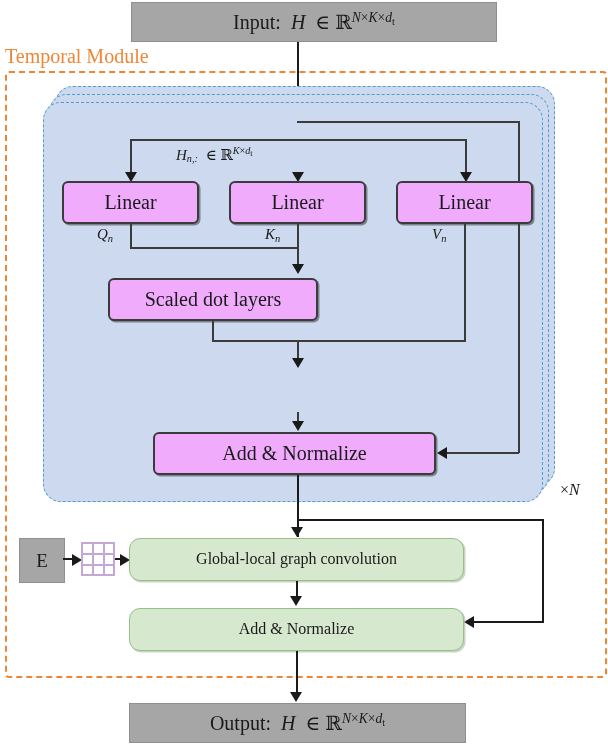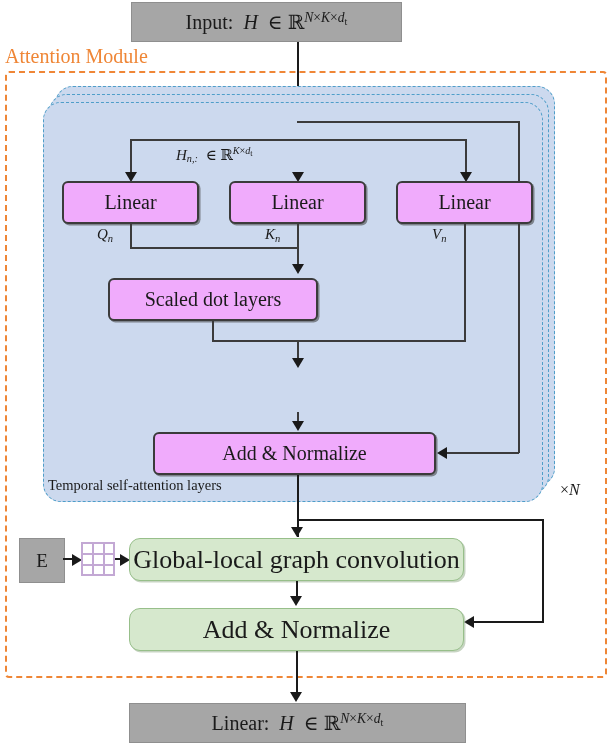--- a/index.html
+++ b/index.html
@@ -10,21 +10,21 @@
   
   .node{position:absolute;display:flex;align-items:center;justify-content:center;
         text-align:center;line-height:1.05;box-sizing:border-box;}
 
   .gray-box{background:#a6a6a6;border:1px solid #8f8f8f;font-size:20px;}
 
   .white-box{background:#f0abfc;border:2px solid #3b3b3b;border-radius:6px;
              font-size:20px;box-shadow:1.5px 1.5px 0 rgba(60,60,60,.55);}
 
   .green-box{background:#d6e8cd;border:1.5px solid #97bf8a;border-radius:11px;
-             font-size:26px;box-shadow:1.5px 1.5px 0 rgba(130,160,120,.45);}
+             font-size:16px;box-shadow:1.5px 1.5px 0 rgba(130,160,120,.45);}
 
   
   .attn-frame{position:absolute;border:2.5px dashed #e8801f;border-radius:4px;
               background:transparent;}
   .attn-label{position:absolute;color:#ef8636;font-size:20px;white-space:nowrap;}
 
   
   .blue-panel{position:absolute;background:#ccd9ee;border:1.7px dashed #4f9ec9;
               border-radius:18px;box-sizing:border-box;}
   .blue-panel.front{background:#ccd9ee;}
@@ -66,46 +66,45 @@
              box-sizing:border-box;}
   .grid-icon i{position:absolute;background:#c3a8d4;display:block;}
   .grid-icon i.gv{width:2px;top:0;bottom:0;}
   .grid-icon i.gh{height:2px;left:0;right:0;}
 </style>
 </head>
 <body>
 
 <div id="canvas">
 
-  <div class="node gray-box" style="left:131px;top:2px;width:271px;height:40px;justify-content:center;">
+  <div class="node gray-box" style="left:131px;top:2px;width:366px;height:40px;justify-content:center;">
     <span>
       <span class="op">Input:</span>
       <span class="mi">&nbsp;H</span>
       <span class="op">&nbsp;∈&nbsp;</span><span class="bb">ℝ</span><span class="sup"><span class="mi">N</span>×<span class="mi">K</span>×<span class="mi">d</span><span style="font-size:.75em;vertical-align:-.3em;">t</span></span>
     </span>
   </div>
 
   <div class="ln v" style="left:297px;top:42px;height:116px;"></div>
 
   <div class="attn-frame" style="left:5px;top:71px;width:598px;height:603px;
               border-style:dashed;border-image:none;
               border-width:2.5px;
               border-color:#ef8636;
               background:transparent;"></div>
-  <div class="attn-label" style="left:5px;top:45px;">Attention Module</div>
+  <div class="attn-label" style="left:5px;top:45px;">Temporal Module</div>
 
   <div class="blue-panel" style="left:55px;top:86px;width:500px;height:400px;"></div>
   <div class="blue-panel" style="left:49px;top:94px;width:500px;height:400px;"></div>
   <div class="blue-panel front" style="left:43px;top:102px;width:500px;height:400px;"></div>
 
   <div class="times-n" style="left:560px;top:481px;">
     <span class="x">×</span><span>N</span>
   </div>
 
-  <div class="panel-caption" style="left:48px;top:477px;">Temporal self-attention layers</div>
 
   <div class="ln h thin" style="left:131px;top:139px;width:336px;"></div>
   <div class="ln v thin" style="left:130px;top:139px;height:38px;"></div>
   <div class="arrow-d" style="left:125px;top:172px;"></div>
 
   <div class="arrow-d" style="left:292px;top:172px;"></div>
 
   <div class="ln v thin" style="left:465px;top:139px;height:38px;"></div>
   <div class="arrow-d" style="left:460px;top:172px;"></div>
 
@@ -195,19 +194,19 @@
 
   <div class="node green-box" style="left:129px;top:608px;width:335px;height:43px;">
     <span>Add &amp; Normalize</span>
   </div>
 
   <div class="ln v" style="left:296px;top:651px;height:45px;"></div>
   <div class="arrow-d" style="left:290px;top:692px;"></div>
 
   <div class="node gray-box" style="left:129px;top:703px;width:337px;height:40px;">
     <span>
-      <span class="op">Linear:</span>
+      <span class="op">Output:</span>
       <span class="mi">&nbsp;H</span>
       <span class="op">&nbsp;∈&nbsp;</span><span class="bb">ℝ</span><span class="sup"><span class="mi">N</span>×<span class="mi">K</span>×<span class="mi">d</span><span style="font-size:.75em;vertical-align:-.3em;">t</span></span>
     </span>
   </div>
 
 </div>
 
 </body></html>

